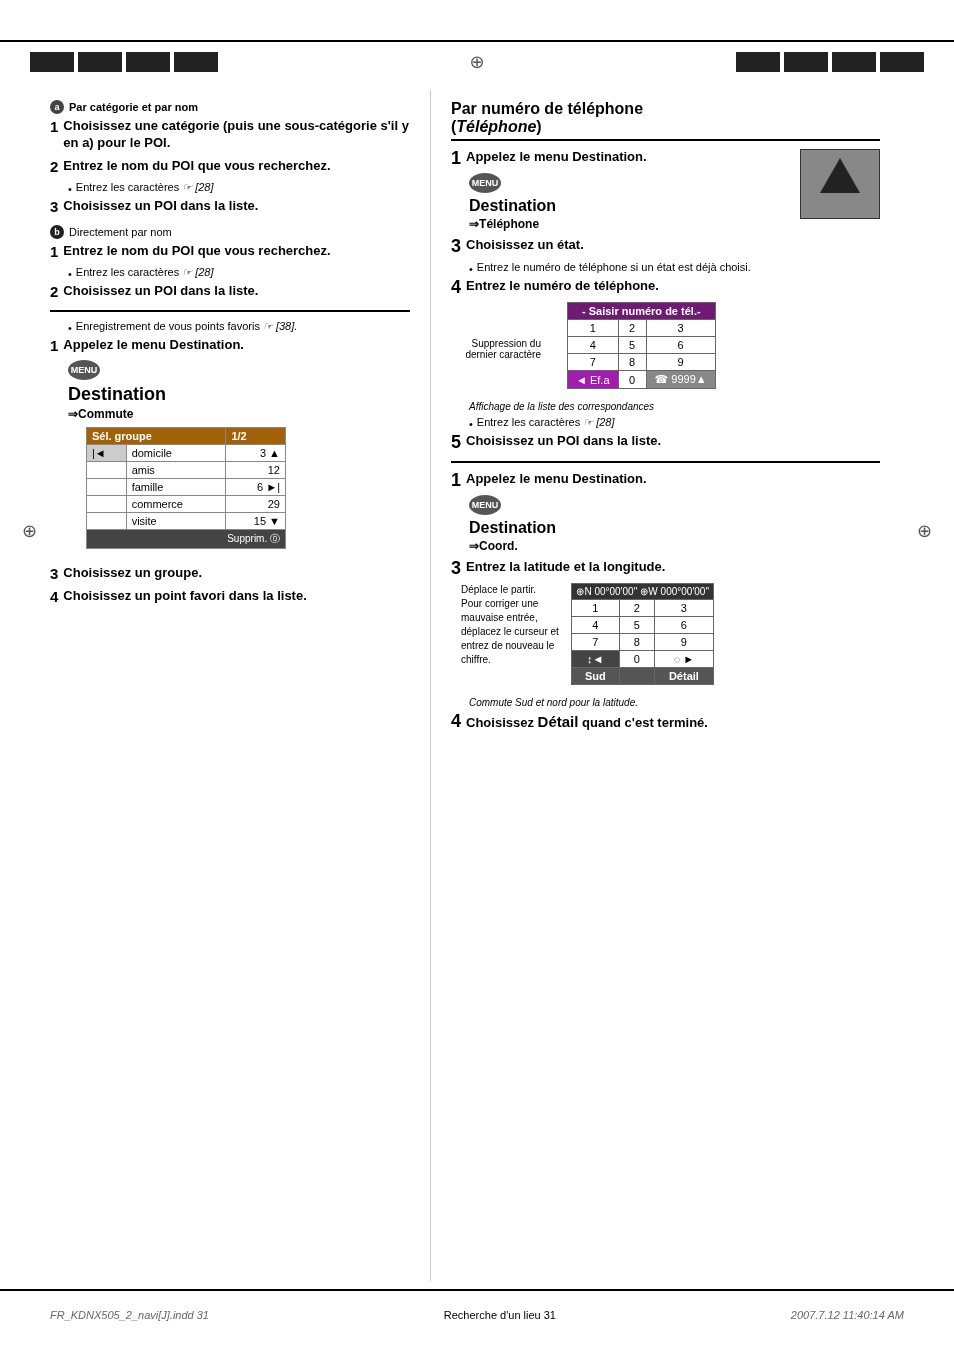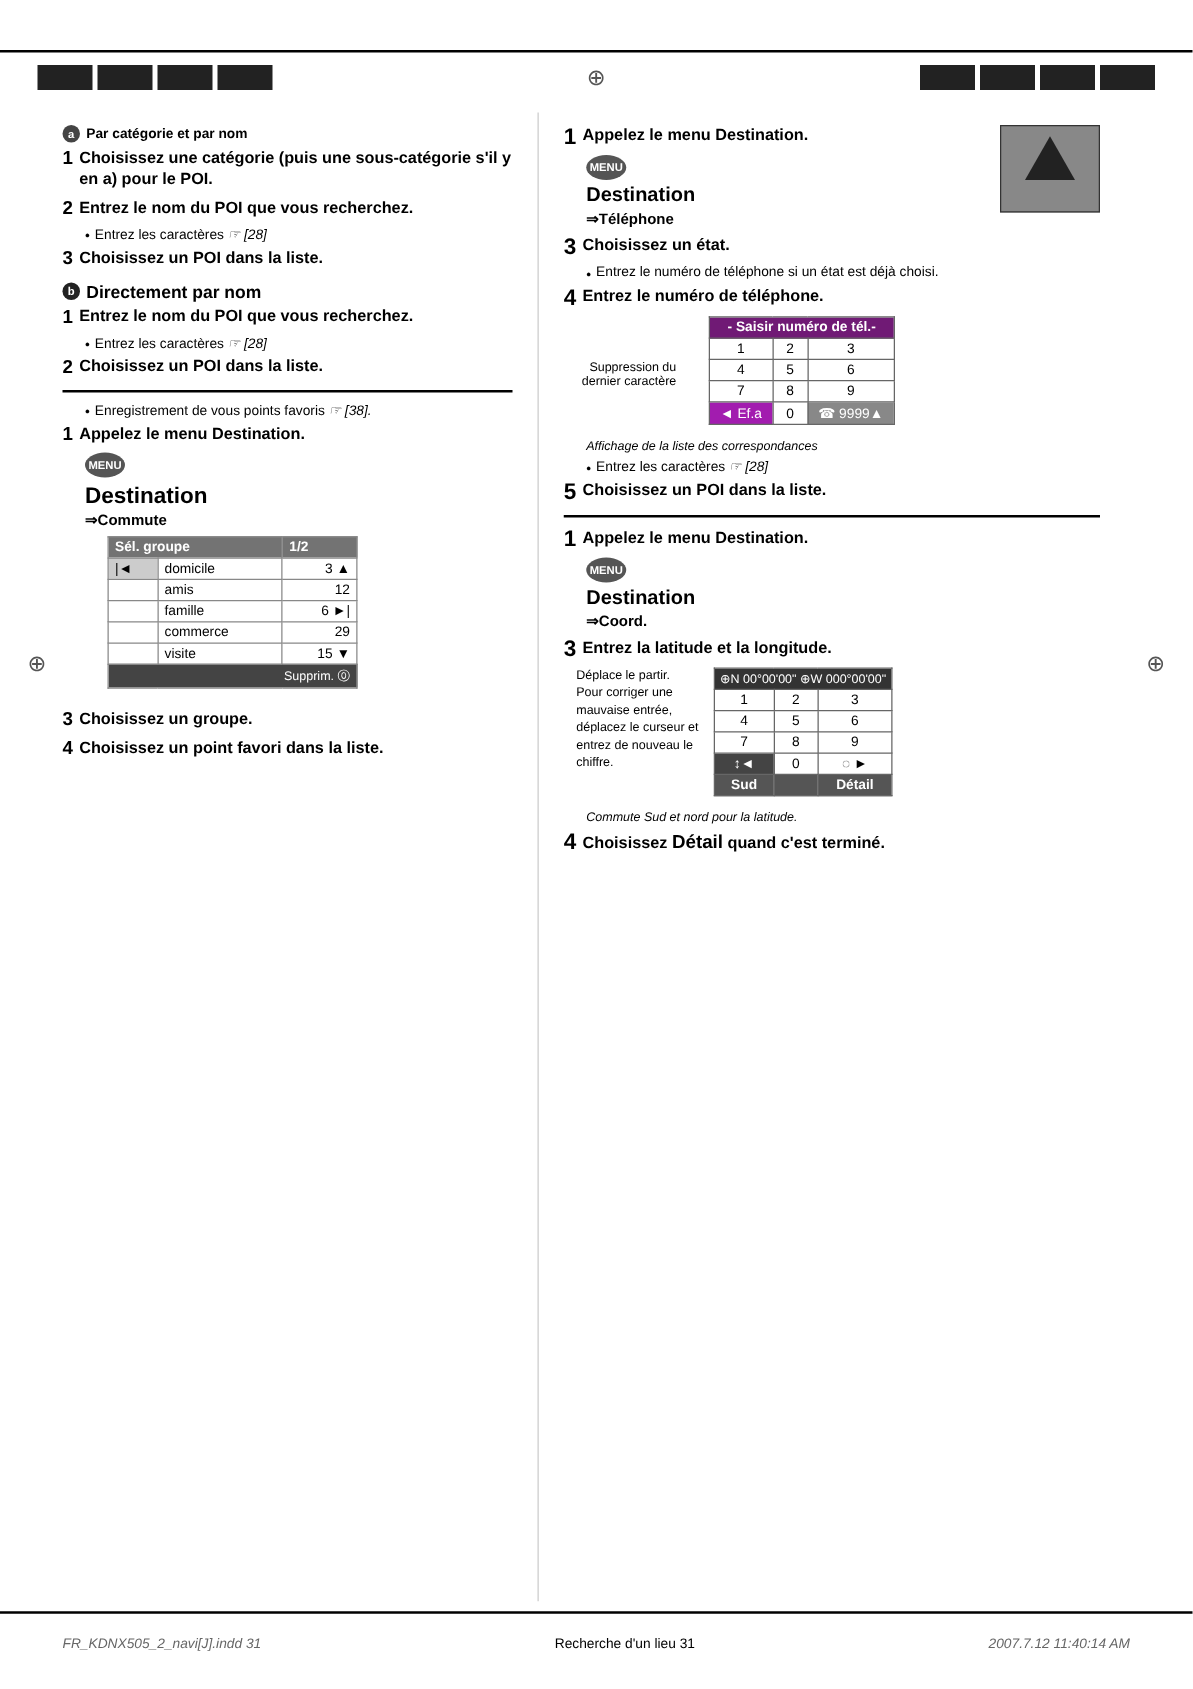--- a/index.html
+++ b/index.html
@@ -185,21 +185,21 @@
       font-size: 11px;
       margin-left: 18px;
       margin-bottom: 8px;
       width: 200px;
     }
     .fav-table td {
       border: 1px solid #888;
       padding: 2px 5px;
     }
     .fav-table .fav-header {
-      background: #737373;
+      background: #a16207;
       color: #fff;
       font-weight: bold;
     }
     .fav-table .fav-footer {
       background: #444;
       color: #fff;
       text-align: right;
       font-size: 10px;
     }
     .fav-num { text-align: right; }
@@ -345,21 +345,21 @@
 
       <div class="step-row">
         <span class="step-num">3</span>
         <span class="step-text">Choisissez un POI dans la liste.</span>
       </div>
     </div>
 
     <div class="step-block" style="margin-top:4px;">
       <div class="section-label">
         <span class="circle-icon" style="background:#222;">b</span>
-        <span style="font-weight:bold; font-size:14px;">Directement par nom</span>
+        <span style="font-weight:normal; font-size:11px;">Directement par nom</span>
       </div>
 
       <div class="step-row">
         <span class="step-num">1</span>
         <span class="step-text">Entrez le nom du POI que vous recherchez.</span>
       </div>
       <div class="bullet-item">
         <span class="bullet-dot">•</span>
         <span>
           <span>Entrez les caractères</span>
@@ -451,20 +451,24 @@
       </div>
     </div>
 
   </div>
 
   <div style="position:absolute; left:22px; top:430px; font-size:18px; color:#555;">⊕</div>
 
   <div class="right-col">
 
     <div class="step-block">
+      <div class="right-section-title">
+        <span>Par numéro de téléphone</span><br>
+        (<span style="font-weight:bold;font-style:italic;">Téléphone</span>)
+      </div>
 
       
       <div style="float:right; margin-left:10px; margin-bottom:6px;">
         <div class="phone-screenshot">
           <div style="position:absolute; top:8px; left:50%; transform:translateX(-50%); width:0; height:0; border-left:20px solid transparent; border-right:20px solid transparent; border-bottom:35px solid #222;"></div>
         </div>
       </div>
 
       
       <div class="step-row">

